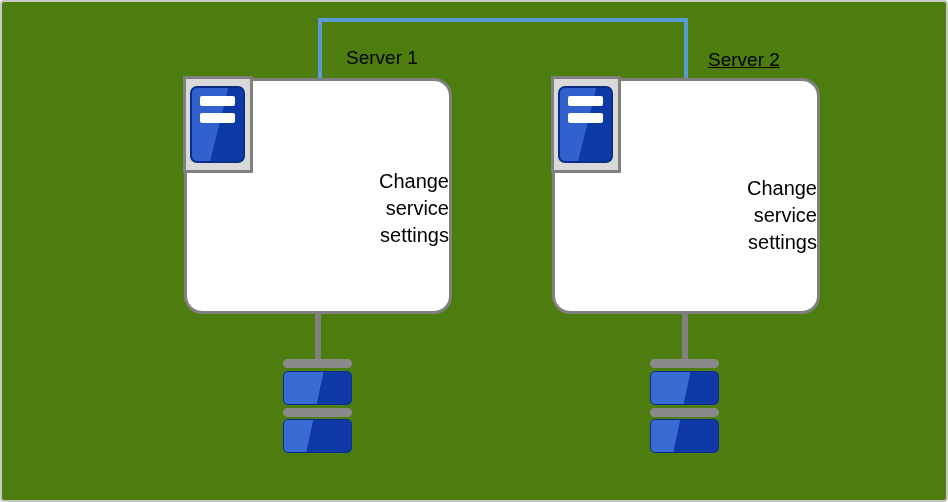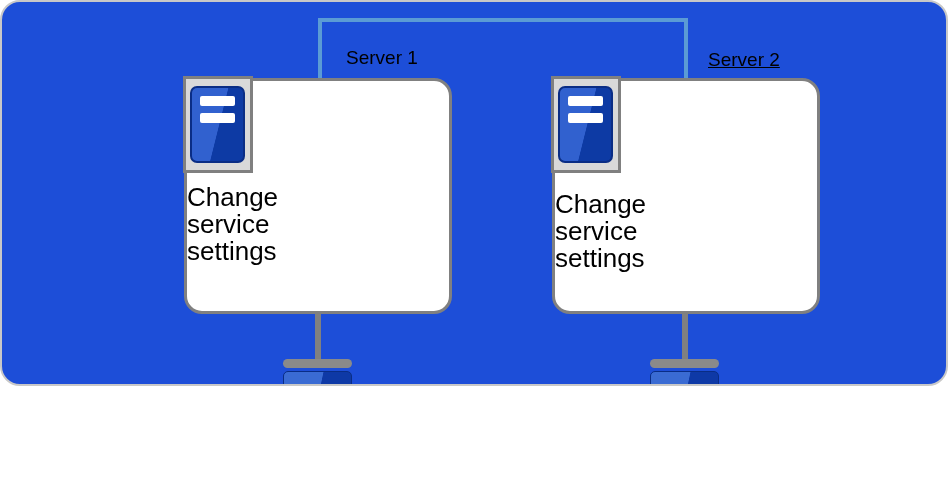--- a/index.html
+++ b/index.html
@@ -4,25 +4,25 @@
 <style>
   html, body {
     margin: 0;
     padding: 0;
     background: #ffffff;
     font-family: "Liberation Sans", sans-serif;
   }
   .canvas {
     position: relative;
     width: 948px;
-    height: 386px;
-    box-sizing: border-box;
-    background: #1d4ed8;
+    height: 502px;
+    box-sizing: border-box;
+    background: #4d7c0f;
     border: 2px solid var(--frame-gray, #c8c8c8);
-    border-radius: 20px;
+    border-radius: 4px;
     overflow: hidden;
   }
   
   .link-h, .link-v {
     position: absolute;
     background: var(--accent-blue, #5b9bd5);
   }
   .link-h { left: 316px; top: 16px; width: 370px; height: 4px; }
   .link-v { top: 16px; width: 4px; height: 62px; }
   .link-v.v1 { left: 316px; }
@@ -48,26 +48,25 @@
     box-sizing: border-box;
     background: #ffffff;
     border: 3px solid var(--line-gray, #808080);
     border-radius: 18px;
   }
   .server-box.b1 { left: 182px; }
   .server-box.b2 { left: 550px; }
   .box-text {
     position: absolute;
     left: 0; right: 0;
-    text-align: left;
-    font-size: 26px;
+    text-align: right;
+    font-size: 20px;
     line-height: 27px;
     color: #000000;
     white-space: pre-line;
-    margin-top: 16px;
   }
   .b1 .box-text { top: 87px; }
   .b2 .box-text { top: 94px; }
 
   
   .tower-badge {
     position: absolute;
     top: 74px;
     width: 70px;
     height: 97px;

